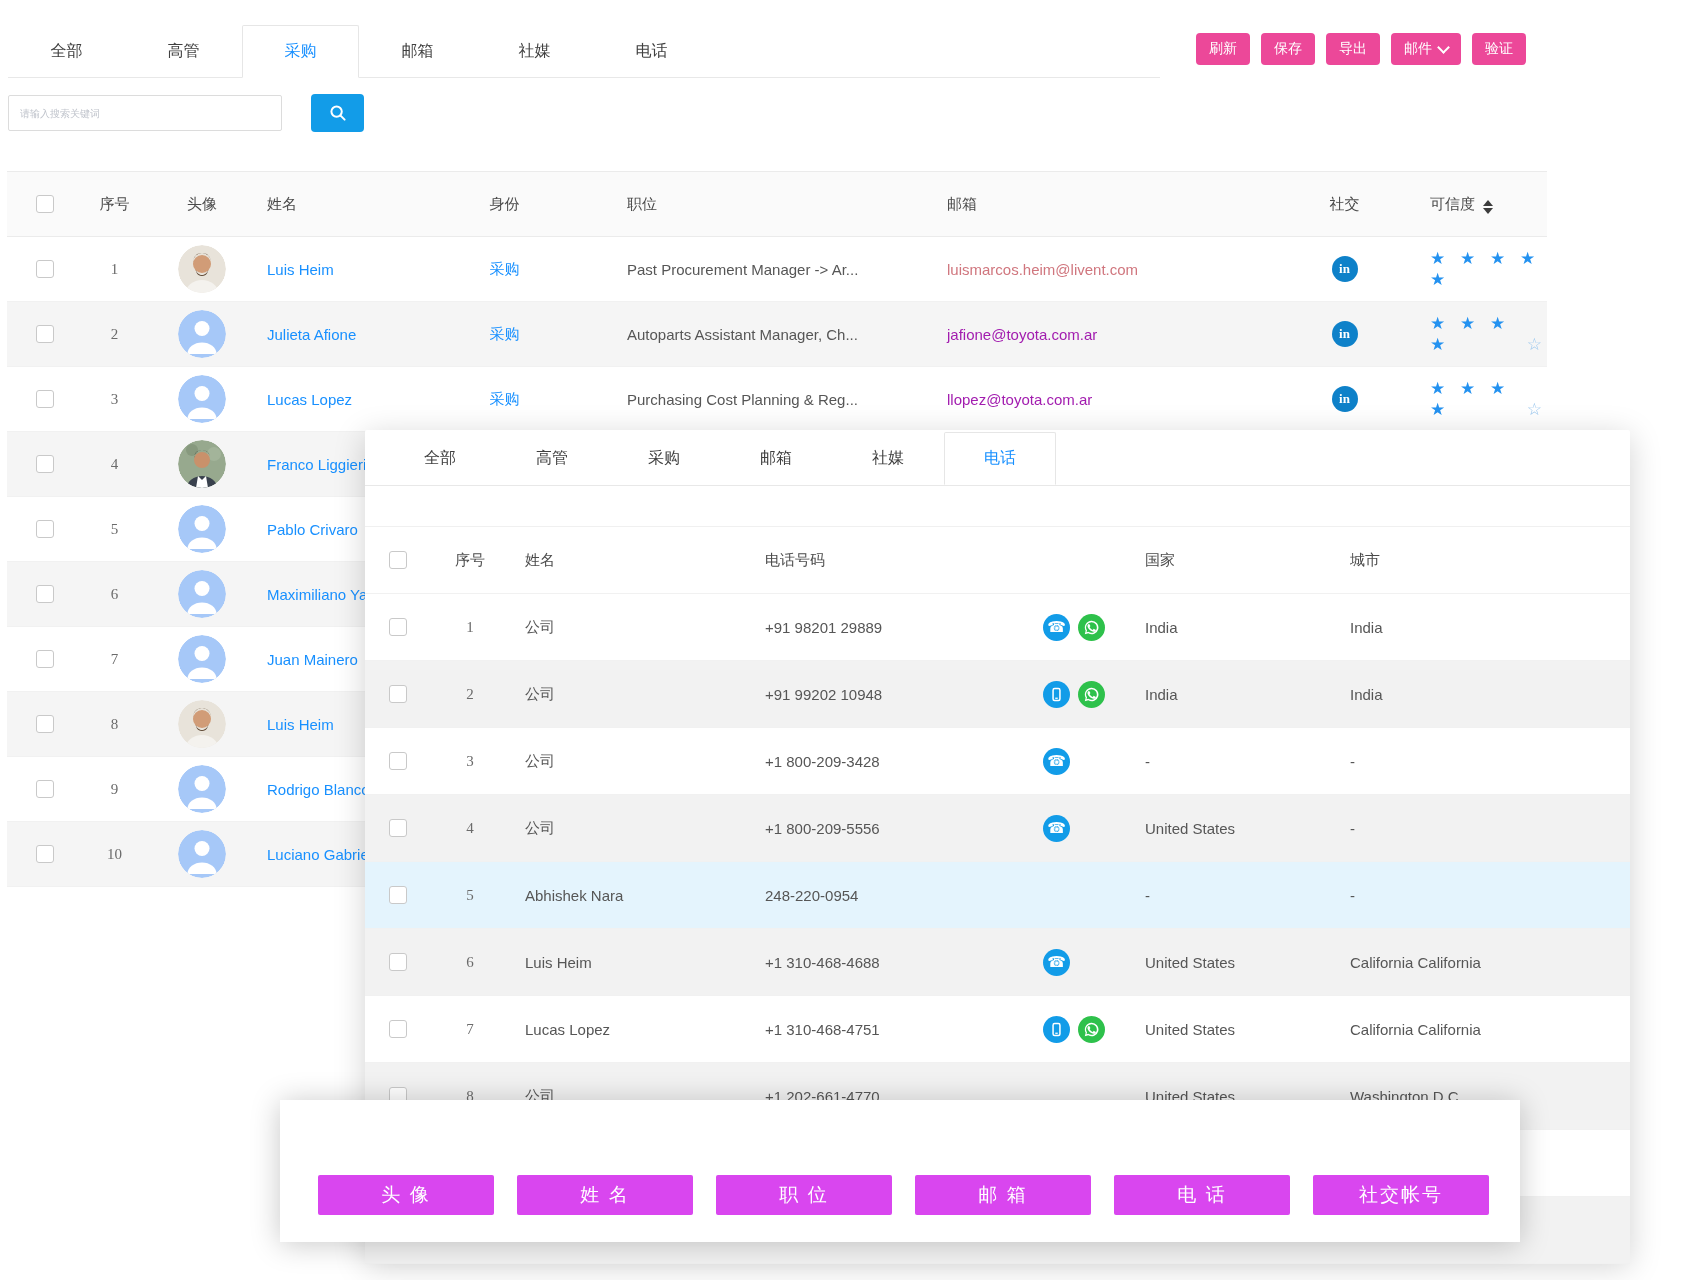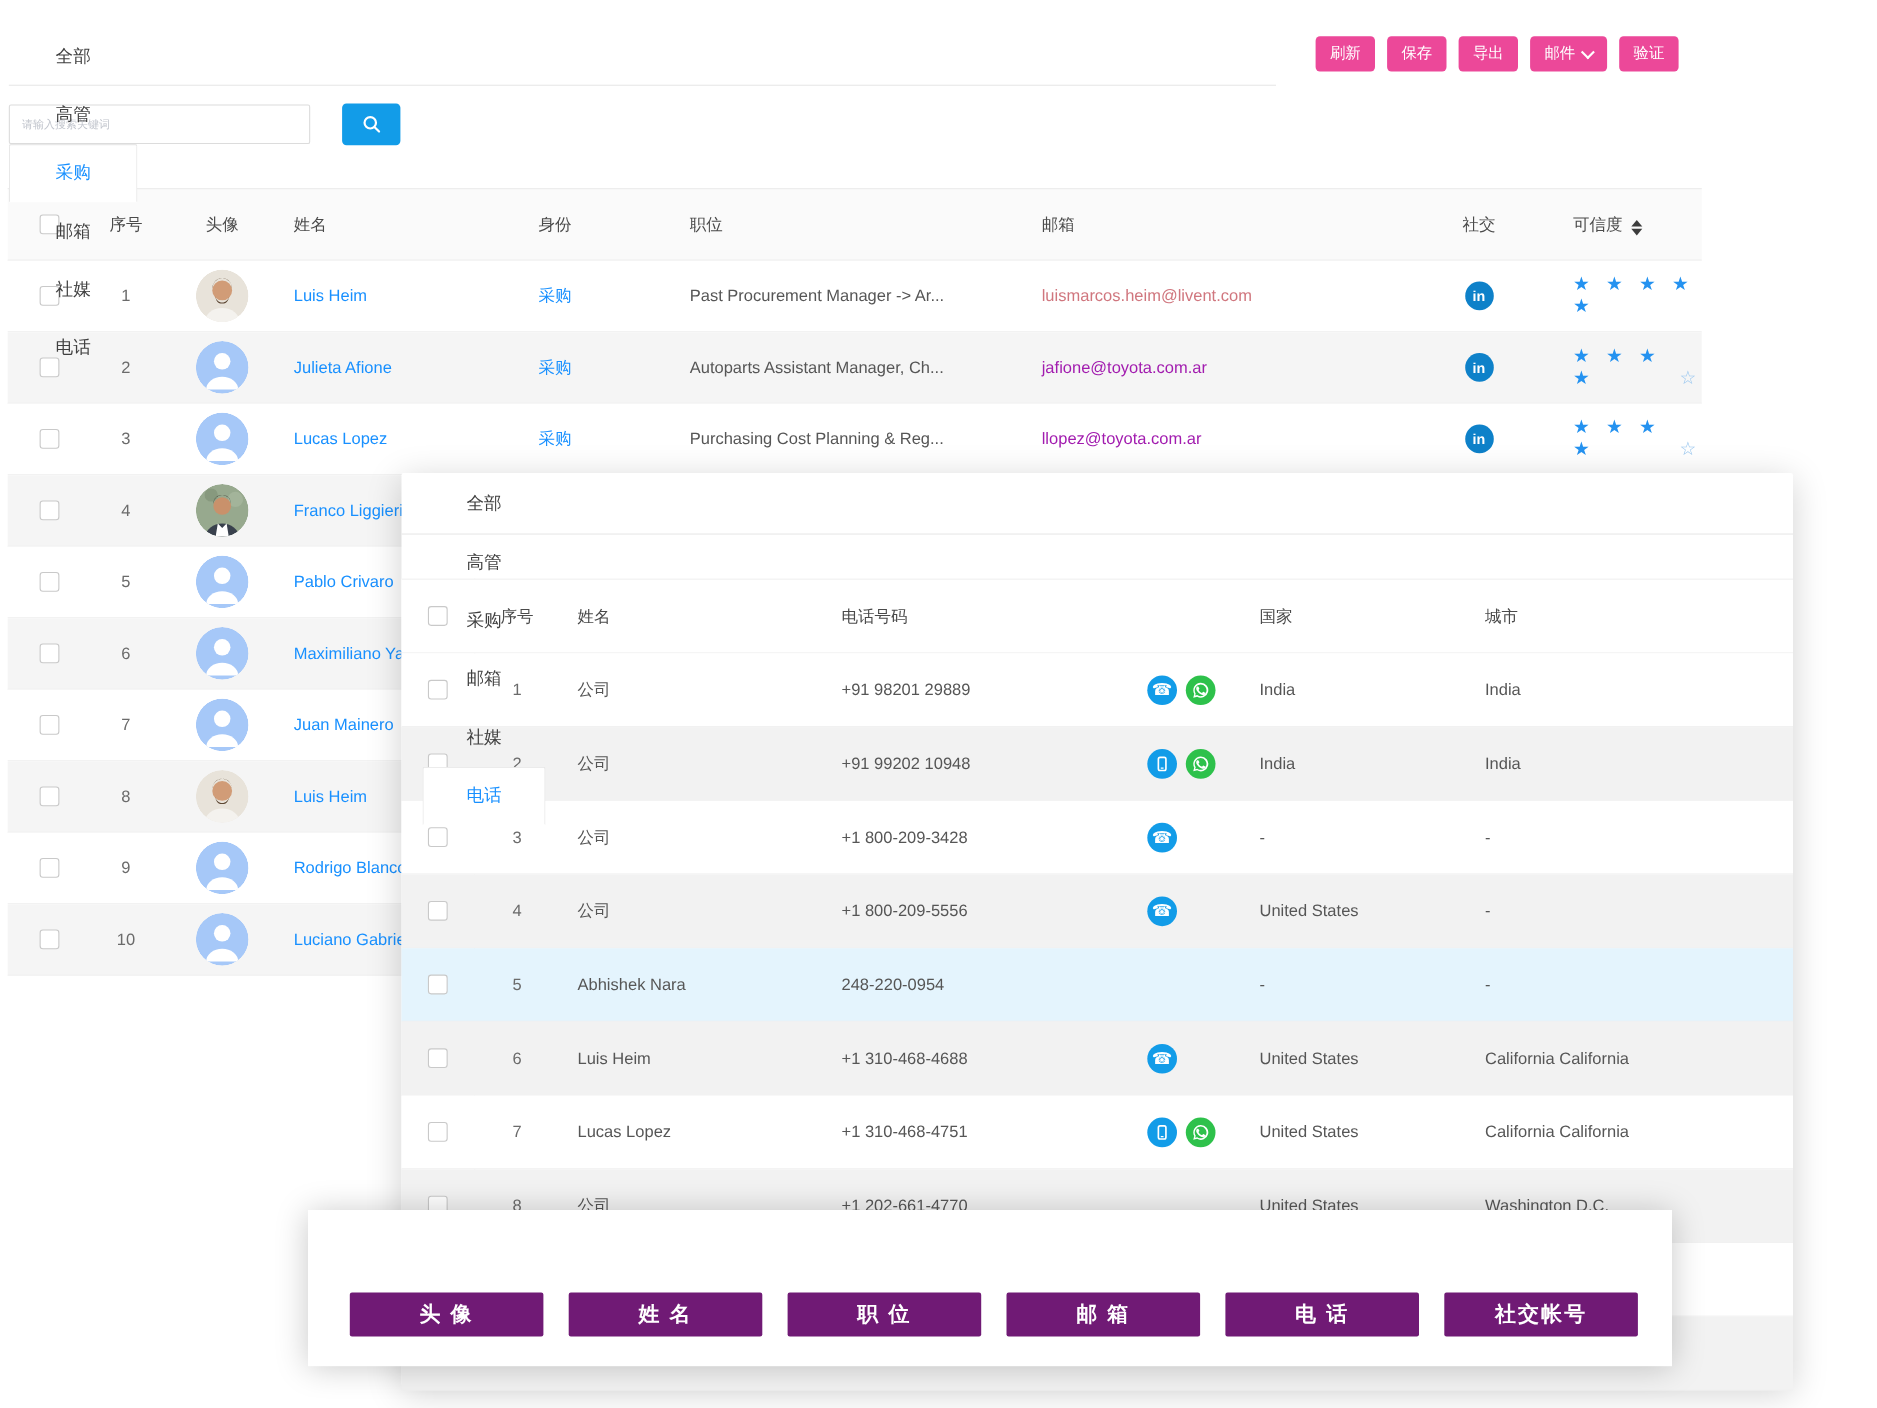--- a/index.html
+++ b/index.html
@@ -1,20 +1,20 @@
 <!DOCTYPE html>
 <html><head>
 <meta charset="utf-8">
 <style>
   html,body{margin:0;padding:0;background:#fff;}
   .stage{position:relative;width:1706px;height:1280px;background:#fff;overflow:hidden;
          font-family:"Liberation Sans","DejaVu Sans",sans-serif;color:#565656;}
 
   
-  .tabs{position:absolute;display:flex;z-index:2;flex-direction:column;}
+  .tabs{position:absolute;display:flex;z-index:2;}
   .tab{width:117px;height:53px;display:flex;align-items:center;justify-content:center;
        font-size:16px;color:#404040;box-sizing:border-box;background:transparent;cursor:pointer;}
   .tab.active{color:#1890ff;background:#fff;border:1px solid #e6e6e6;border-bottom:1px solid #fff;
               border-radius:2px 2px 0 0;}
   .bg-tabline{position:absolute;left:8px;top:77px;width:1152px;height:1px;background:#e8e8e8;z-index:1;}
 
   
   .toolbar{position:absolute;top:33px;left:1196px;display:flex;gap:11px;z-index:1;}
   .btn-sky{height:32px;padding:0 13px;background:#ec4899;color:#fff;font-size:14px;border:none;
            border-radius:4px;display:flex;align-items:center;gap:7px;cursor:pointer;font-family:inherit;}
@@ -23,21 +23,21 @@
 
   
   .search-input{position:absolute;left:8px;top:95px;width:250px;height:34px;border:1px solid #dcdcdc;
         border-radius:2px;padding:0 11px;font-size:10px;color:#333;outline:none;font-family:inherit;}
   .search-input::placeholder{color:#c0c4cc;}
   .search-btn{position:absolute;left:311px;top:94px;width:53px;height:38px;background:#129ce8;border:none;
         border-radius:4px;display:flex;align-items:center;justify-content:center;cursor:pointer;}
 
   
   .cb{width:16px;height:16px;border:1px solid #c9c9c9;border-radius:3px;background:#fff;display:inline-block;}
-  .c-center{display:flex;align-items:center;justify-content:center;}
+  .c-center{display:flex;align-items:center;justify-content:center;font-family:Liberation Serif, serif;}
   .num{color:#6b6b6b;}
   .name-link{color:#1890ff;text-decoration:none;cursor:pointer;white-space:nowrap;}
   .identity{color:#1890ff;}
   .muted{color:#565656;white-space:nowrap;overflow:hidden;}
   .in-icon{width:26px;height:26px;border-radius:50%;background:#0e81c9;color:#fff;font-weight:bold;
            font-size:13px;display:flex;align-items:center;justify-content:center;cursor:pointer;}
   .stars-full{color:#2492f0;font-size:17px;letter-spacing:5px;}
   .stars-empty{color:#9ac7ef;font-size:17px;letter-spacing:5px;}
   .avatar{width:48px;height:48px;border-radius:50%;overflow:hidden;display:inline-flex;}
   .avatar svg{width:48px;height:48px;border-radius:50%;}
@@ -80,23 +80,23 @@
   .cicon.mob{background:#129ce8;}
   .cicon.wa{background:#2ec14b;}
   .vline{position:absolute;left:66px;top:96px;bottom:8px;width:1px;background:#ededed;}
 
   
   .overlay{position:absolute;left:280px;top:1100px;width:1240px;height:142px;background:#fff;
            box-shadow:0 2px 28px rgba(0,0,0,.22);z-index:9;}
   .overlay-title{text-align:center;padding-top:22px;font-size:23px;font-weight:bold;color:#222;
                  letter-spacing:6px;}
   .overlay-btns{position:absolute;left:38px;top:75px;display:flex;gap:23px;}
-  .btn-royal{width:176px;height:40px;background:#701a75;color:#fff;font-size:19px;border:none;
+  .btn-royal{width:176px;height:40px;background:#d946ef;color:#fff;font-size:19px;border:none;
              border-radius:2px;display:flex;align-items:center;justify-content:center;
-             letter-spacing:2px;cursor:pointer;font-family:inherit;font-weight:bold;}
+             letter-spacing:2px;cursor:pointer;font-family:inherit;}
 </style>
 </head>
 <body>
 
 <div class="stage">
 
   <div class="bg-tabline"></div>
   <div class="tabs" style="left:8px;top:25px;">
     <div class="tab">全部</div>
     <div class="tab">高管</div>

